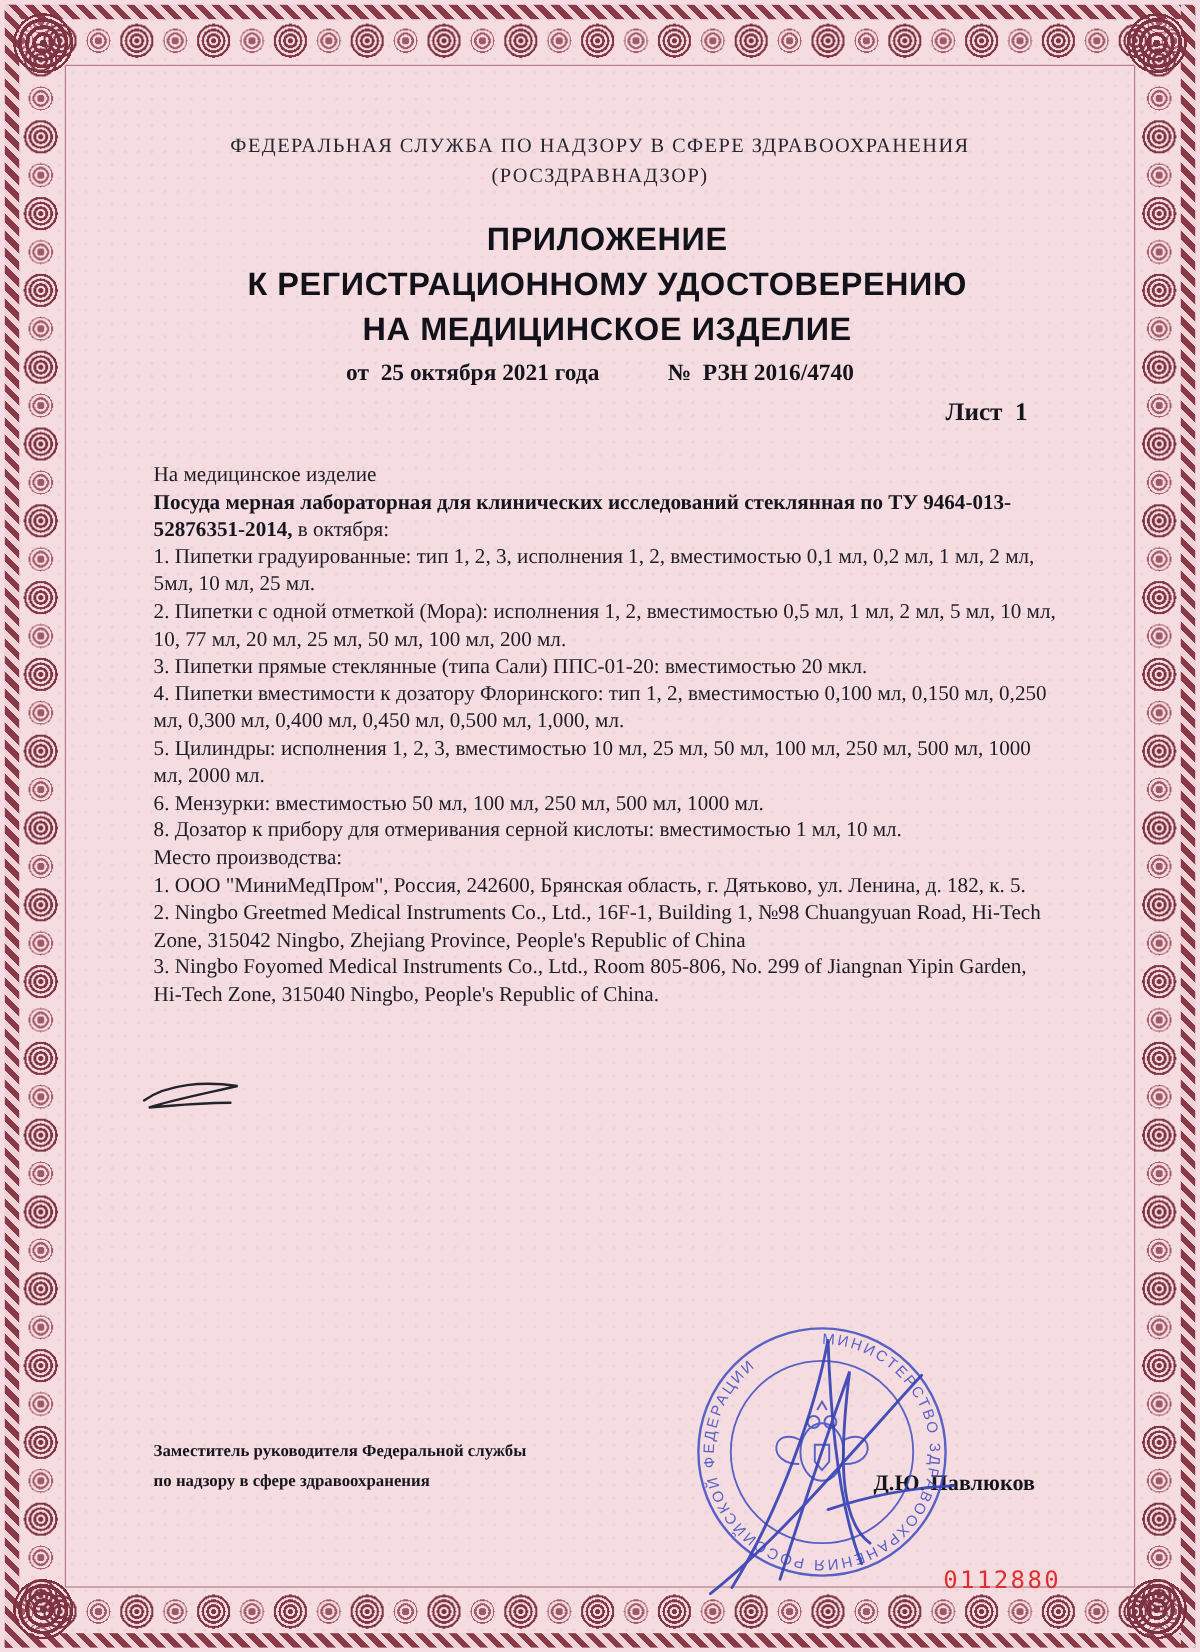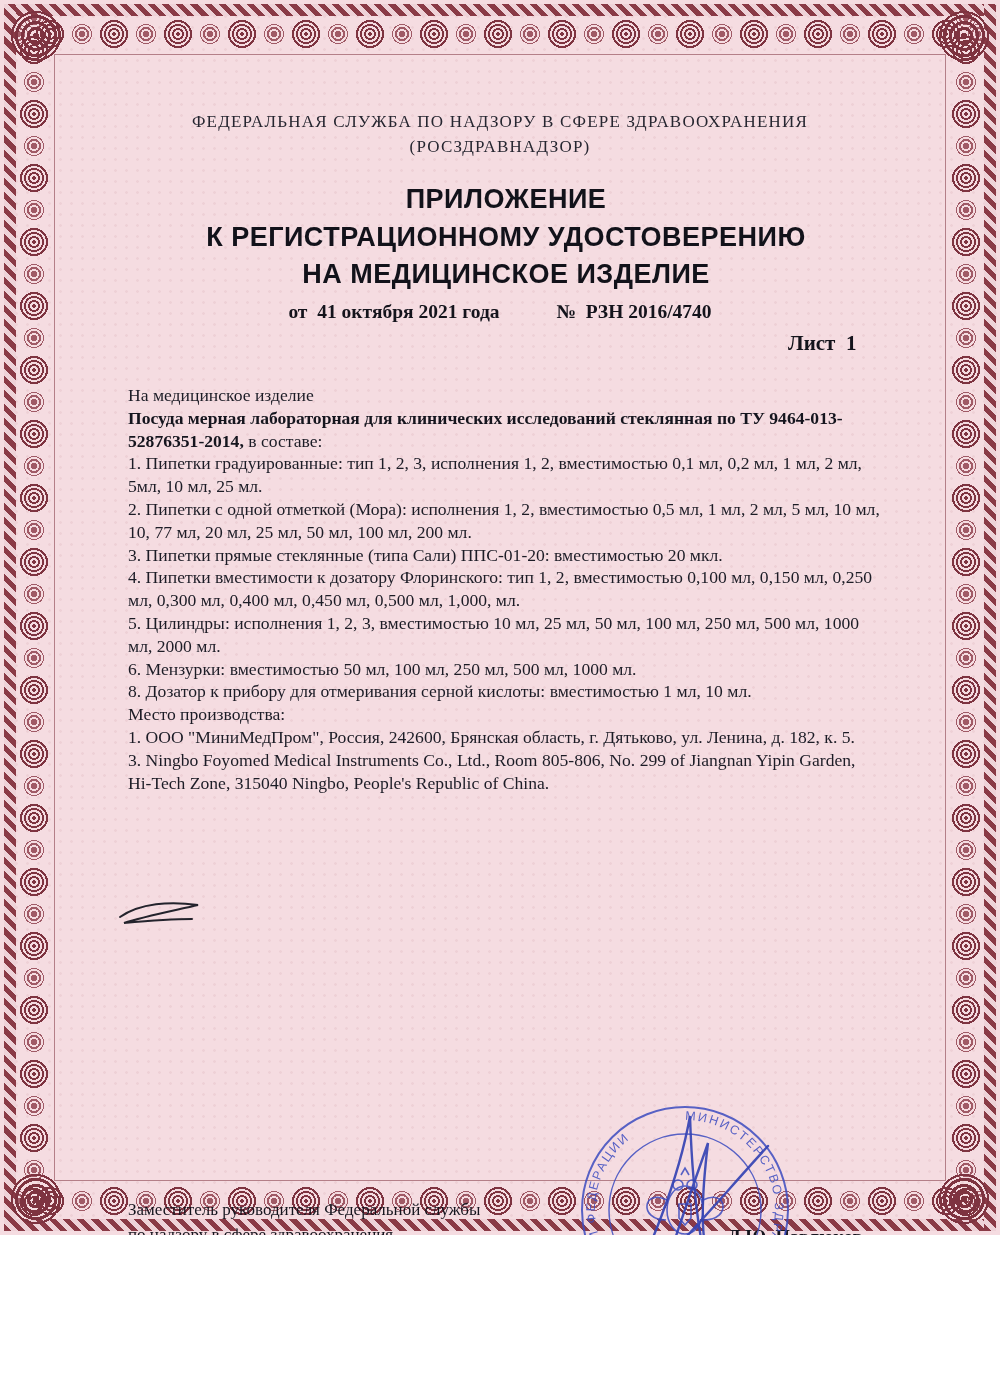--- a/index.html
+++ b/index.html
@@ -1,18 +1,18 @@
 <!DOCTYPE html>
 <html><head>
 <meta charset="utf-8">
 <style>
   * { margin:0; padding:0; box-sizing:border-box; }
   html,body { background:#ffffff; }
   .page {
-    position:relative; width:1000px; height:1235px; margin:0 auto;
+    position:relative; width:1000px; height:1377px; margin:0 auto;
     background:#f5dce1; overflow:hidden;
     font-family:"Liberation Serif", serif; color:#1f1f29;
   }
   .page::before {
     content:""; position:absolute; inset:0; pointer-events:none;
     background-image: radial-gradient(circle, rgba(140,60,72,0.07) 1px, transparent 1.6px);
     background-size: 11px 11px;
   }
   
   .edge { position:absolute; background:repeating-linear-gradient(45deg,#8a3a46 0 5px,#eed2d8 5px 10px); }
@@ -61,21 +61,21 @@
   .meta-row .num { margin-left:52px; }
 
   .sheet { position:absolute; top:331px; left:788px; font-weight:bold; font-size:21px; color:#14141c; white-space:pre; }
 
   .body-text { position:absolute; top:384px; left:128px; width:752px; font-size:17.6px; line-height:22.8px; color:#1c1c26; }
   .body-text p { margin:0; }
   .body-text strong { font-weight:bold; color:#15151e; }
 
   .squiggle { position:absolute; left:112px; top:897px; }
 
-  .sig-role { position:absolute; left:128px; top:1197px; font-weight:normal; font-size:17px; line-height:25px; color:#15151e; }
+  .sig-role { position:absolute; left:128px; top:1197px; font-weight:bold; font-size:14px; line-height:25px; color:#15151e; }
   .sig-name { position:absolute; left:728px; top:1227px; font-weight:bold; font-size:18.5px; color:#15151e; }
   .serial { position:absolute; left:786px; top:1256px; font-family:"DejaVu Sans Mono", monospace; font-size:20px; letter-spacing:2px; color:#e02f2f;margin-top:48px; }
 
   .stamp-wrap { position:absolute; left:540px; top:1088px; pointer-events:none; }
 </style>
 </head>
 <body>
 
 <div class="page">
 
@@ -94,40 +94,41 @@
   <div class="inner-frame"></div>
 
   <div class="header-line hl1">ФЕДЕРАЛЬНАЯ СЛУЖБА ПО НАДЗОРУ В СФЕРЕ ЗДРАВООХРАНЕНИЯ</div>
   <div class="header-line hl2">(РОСЗДРАВНАДЗОР)</div>
 
   <div class="title-line t1">ПРИЛОЖЕНИЕ</div>
   <div class="title-line t2">К РЕГИСТРАЦИОННОМУ УДОСТОВЕРЕНИЮ</div>
   <div class="title-line t3">НА МЕДИЦИНСКОЕ ИЗДЕЛИЕ</div>
 
   <div class="meta-row">
-    <span>от  41 октября 2021 года</span>
+    <span>от  25 октября 2021 года</span>
     <span class="num">№  РЗН 2016/4740</span>
   </div>
   <div class="sheet">Лист  1</div>
 
   <div class="body-text">
     <p>На медицинское изделие</p>
-    <p><strong>Посуда мерная лабораторная для клинических исследований стеклянная по ТУ 9464-013-52876351-2014,</strong><span> в составе:</span></p>
+    <p><strong>Посуда мерная лабораторная для клинических исследований стеклянная по ТУ 9464-013-52876351-2014,</strong><span> в октября:</span></p>
     <div>
         <p>1. Пипетки градуированные: тип 1, 2, 3, исполнения 1, 2, вместимостью 0,1 мл, 0,2 мл, 1 мл, 2 мл, 5мл, 10 мл, 25 мл.</p>
         <p>2. Пипетки с одной отметкой (Мора): исполнения 1, 2, вместимостью 0,5 мл, 1 мл, 2 мл, 5 мл, 10 мл, 10, 77 мл, 20 мл, 25 мл, 50 мл, 100 мл, 200 мл.</p>
         <p>3. Пипетки прямые стеклянные (типа Сали) ППС-01-20: вместимостью 20 мкл.</p>
         <p>4. Пипетки вместимости к дозатору Флоринского: тип 1, 2, вместимостью 0,100 мл, 0,150 мл, 0,250 мл, 0,300 мл, 0,400 мл, 0,450 мл, 0,500 мл, 1,000, мл.</p>
         <p>5. Цилиндры: исполнения 1, 2, 3, вместимостью 10 мл, 25 мл, 50 мл, 100 мл, 250 мл, 500 мл, 1000 мл, 2000 мл.</p>
         <p>6. Мензурки: вместимостью 50 мл, 100 мл, 250 мл, 500 мл, 1000 мл.</p>
         <p>8. Дозатор к прибору для отмеривания серной кислоты: вместимостью 1 мл, 10 мл.</p>
       </div>
     <p>Место производства:</p>
     <div>
         <p>1. ООО "МиниМедПром", Россия, 242600, Брянская область, г. Дятьково, ул. Ленина, д. 182, к. 5.</p>
+        <p>2. Ningbo Greetmed Medical Instruments Co., Ltd., 16F-1, Building 1, №98 Chuangyuan Road, Hi-Tech Zone, 315042 Ningbo, Zhejiang Province, People's Republic of China</p>
         <p>3. Ningbo Foyomed Medical Instruments Co., Ltd., Room 805-806, No. 299 of Jiangnan Yipin Garden, Hi-Tech Zone, 315040 Ningbo, People's Republic of China.</p>
       </div>
   </div>
 
   <svg class="squiggle" width="100" height="36" viewBox="0 0 100 36">
     <path d="M 8 20 C 28 6, 58 4, 86 8 C 60 14, 30 20, 12 26 C 34 24, 62 22, 80 22" stroke="#23232c" stroke-width="2" fill="none" stroke-linecap="round"></path>
   </svg>
 
   <div class="sig-role">
     <div>Заместитель руководителя Федеральной службы</div>

